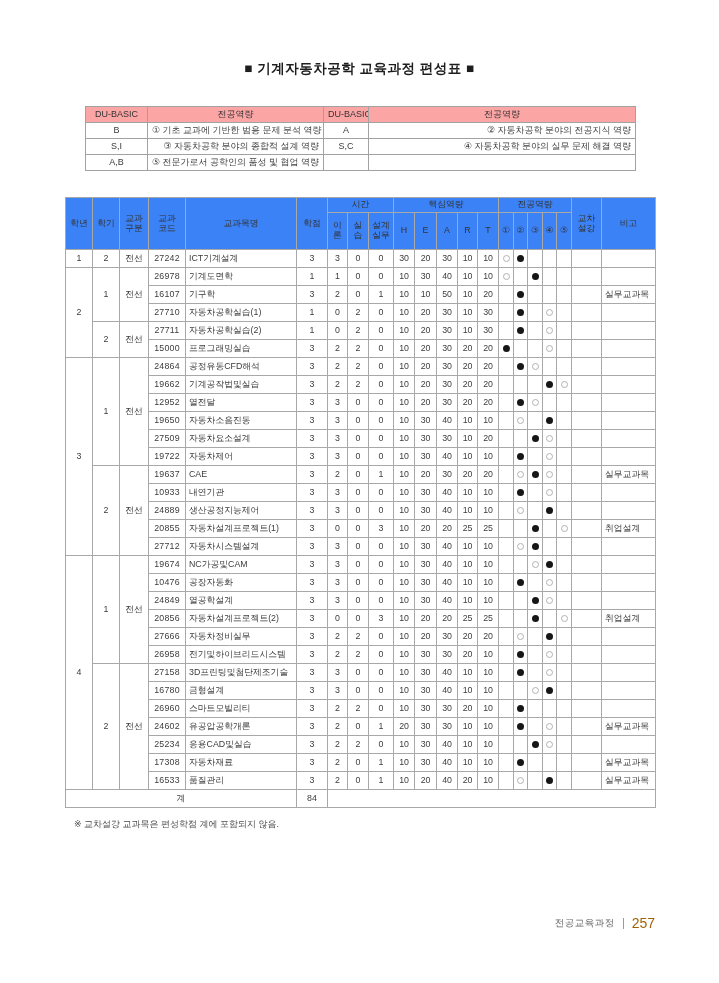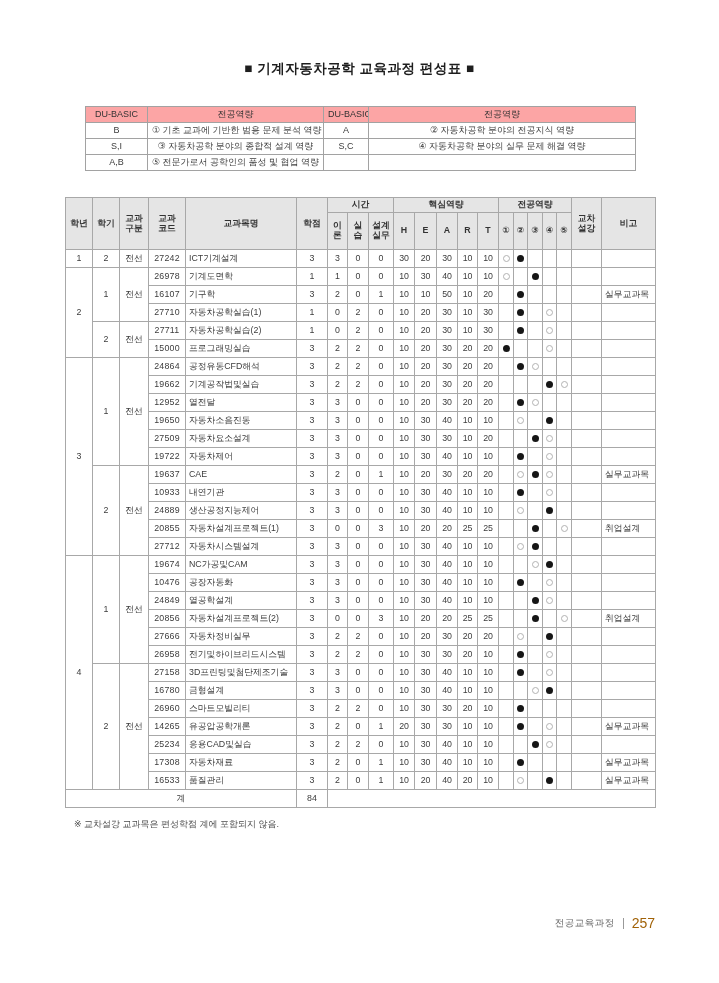--- a/index.html
+++ b/index.html
@@ -18,32 +18,32 @@
   .comp-table{
     position:absolute;left:85px;top:106px;width:550px;font-size:9px;
     border:1.5px solid #8a8a8a;
   }
   .comp-table th,.comp-table td{
     border:1px solid #a2a2a2;height:15px;padding:0 4px;line-height:1.1;
     font-weight:normal;overflow:hidden;white-space:nowrap;
   }
   .comp-table th{background:#fca5a5;text-align:center;color:#333;}
   .comp-table td.ac{text-align:center;}
-  .comp-table td.al{text-align:center;}
+  .comp-table td.al{text-align:right;}
   
   .main-table{
     position:absolute;left:65px;top:197px;width:590px;font-size:8.8px;
     border:1.5px solid #8a8a8a;
   }
   .main-table th,.main-table td{
     border:1px solid #a8a8a8;padding:0;text-align:center;line-height:1.1;
     overflow:hidden;color:#3c3c3c;
   }
   .main-table th{
-    background:#e5e5e5;font-weight:bold;white-space:pre-line;color:#333;
+    background:#3b82f6;font-weight:normal;white-space:pre-line;color:#333;
   }
   .main-table thead tr.grp th{height:14px;}
   .main-table thead tr.sub th{height:36px;}
   .main-table tbody td{height:17px;white-space:nowrap;}
   .main-table td.al{text-align:left;padding-left:3px;}
   .main-table td.code{letter-spacing:0.2px;}
   .dot-f{
     display:inline-block;width:7px;height:7px;border-radius:50%;
     background:#161616;vertical-align:middle;
   }
@@ -698,21 +698,21 @@
           <td>10</td>
           <td></td>
           <td><span class="dot-f"></span></td>
           <td></td>
           <td></td>
           <td></td>
           <td></td>
           <td class="al"></td>
         </tr>
         <tr>
-          <td class="code">14265</td>
+          <td class="code">24602</td>
           <td class="al">유공압공학개론</td>
           <td>3</td>
           <td>2</td>
           <td>0</td>
           <td>1</td>
           <td>20</td>
           <td>30</td>
           <td>30</td>
           <td>10</td>
           <td>10</td>

